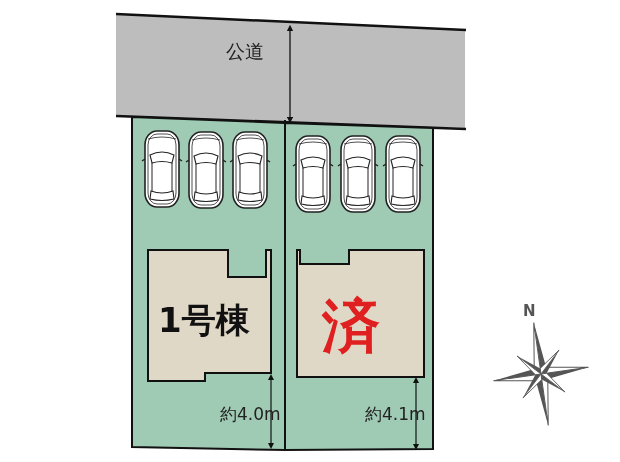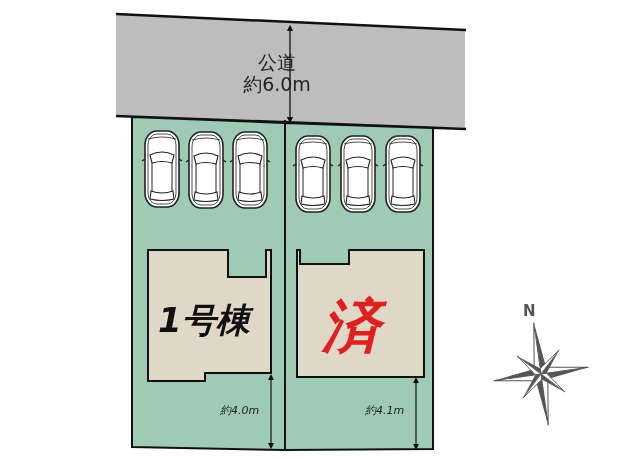--- a/index.html
+++ b/index.html
@@ -1,20 +1,20 @@
 <!DOCTYPE html>
 <html><head>
 <meta charset="utf-8">
 <style>
   html, body { margin: 0; padding: 0; background: #ffffff; }
   body { width: 620px; height: 462px; position: relative; overflow: hidden; font-family: "DejaVu Sans", sans-serif; }
   #plan { position: absolute; left: 0; top: 0; width: 620px; height: 462px; }
   .road-label { position: absolute; font-family: "DejaVu Sans", sans-serif; font-size: 19px; color: #222; text-align: center; line-height: 22px; }
-  .bldg-label { position: absolute; font-family: "DejaVu Sans", sans-serif; font-weight: bold; font-style: italic; }
-  .dim-label { position: absolute; font-family: "DejaVu Sans", sans-serif; font-size: 11px; color: #222; font-style: italic; }
+  .bldg-label { position: absolute; font-family: "DejaVu Sans", sans-serif; font-weight: bold; }
+  .dim-label { position: absolute; font-family: "DejaVu Sans", sans-serif; font-size: 17px; color: #222; }
   .north { position: absolute; font-family: "DejaVu Sans", sans-serif; font-weight: bold; font-size: 15px; color: #555; }
 </style>
 </head>
 <body>
 
 <svg id="plan" viewBox="0 0 620 462" xmlns="http://www.w3.org/2000/svg">
   <defs>
     <g id="car">
       <rect x="-17" y="-38" width="34" height="76" rx="12" ry="14" fill="#ffffff" stroke="#222" stroke-width="1.6"></rect>
       <rect x="-14" y="-35" width="28" height="70" rx="9" ry="11" fill="none" stroke="#222" stroke-width="0.8"></rect>
@@ -87,23 +87,22 @@
         <polygon points="0,30 4,4 0,0" fill="#fff" stroke="#555" stroke-width="0.8"></polygon>
         <polygon points="30,0 4,4 0,0" fill="#555"></polygon>
         <polygon points="30,0 4,-4 0,0" fill="#fff" stroke="#555" stroke-width="0.8"></polygon>
         <polygon points="-30,0 -4,-4 0,0" fill="#555"></polygon>
         <polygon points="-30,0 -4,4 0,0" fill="#fff" stroke="#555" stroke-width="0.8"></polygon>
       </g>
     </g>
   </g>
 </svg>
 
-<div class="road-label" style="left:205px; top:51px; width:80px;margin-left:32px;">
+<div class="road-label" style="left:205px; top:40px; width:80px;">
   <div>公道</div>
-  <div>約6.0m</div>
 </div>
 
 <div class="bldg-label" style="left:158px; top:298px; font-size:34px; color:#111;">1号棟</div>
 
 <div class="bldg-label" style="left:322px; top:288px; font-size:58px; color:#e02020;">済</div>
 
 <div class="dim-label" style="left:220px; top:403px;">約4.0m</div>
 <div class="dim-label" style="left:365px; top:403px;text-align:right;">約4.1m</div>
 
 <div class="north" style="left:523px; top:302px;">N</div>

